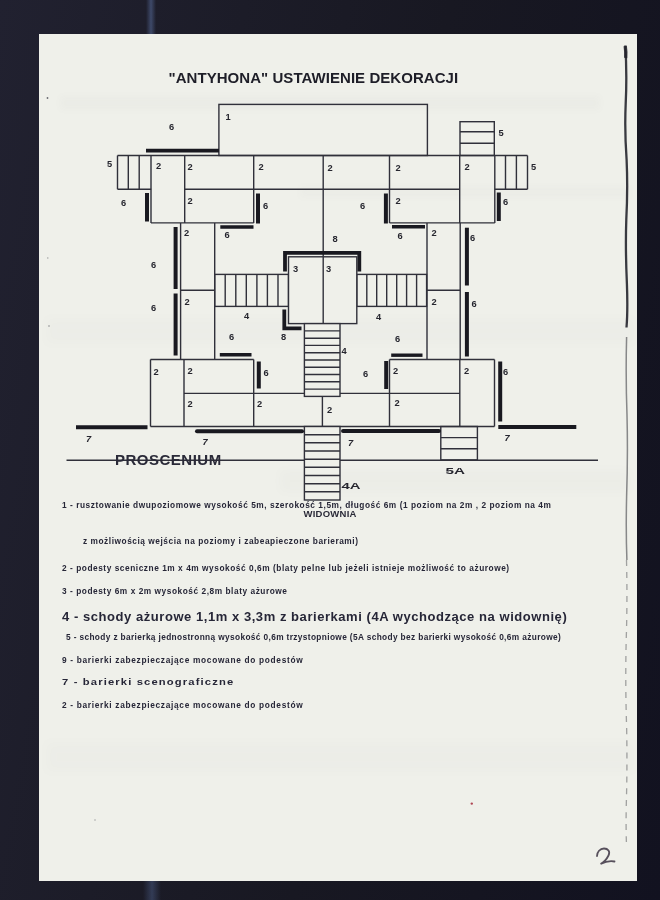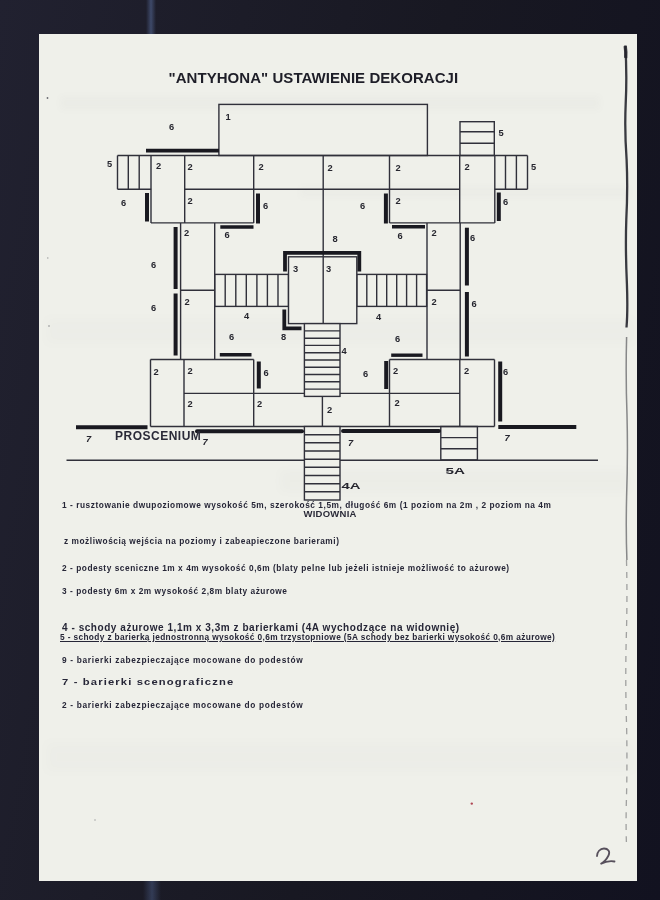--- a/index.html
+++ b/index.html
@@ -212,25 +212,25 @@
 
 <g fill="#4a4a52">
   <circle cx="47.5" cy="98" r="0.9" opacity="0.8"></circle>
   <circle cx="49" cy="326" r="0.8" opacity="0.6"></circle>
   <circle cx="47.8" cy="258" r="0.7" opacity="0.5"></circle>
   <circle cx="95" cy="820" r="0.8" opacity="0.45"></circle>
   <circle cx="471.8" cy="803.6" r="1.2" fill="#a83444" opacity="0.9"></circle>
 </g>
 </svg>
 
-<div class="t" style="left:115px;top:429px;font-size:12px;letter-spacing:0.5px;color:#2a2a38;">PROSCENIUM</div>
+<div class="t" style="left:115px;top:451px;font-size:15px;letter-spacing:0.5px;color:#2a2a38;">PROSCENIUM</div>
 
 <div class="t" style="left:264.5px;top:508.3px;font-size:9.5px;letter-spacing:0.25px;color:#2a2a38;margin-left:39px;">WIDOWNIA</div>
 
 <div class="t" style="left:62px;top:500px;font-size:8.3px;letter-spacing:0.55px;color:#262637;">1 - rusztowanie dwupoziomowe wysokość 5m, szerokość 1,5m, długość 6m (1 poziom na 2m , 2 poziom na 4m</div>
-<div class="t" style="left:64px;top:536px;font-size:8.3px;letter-spacing:0.55px;color:#262637;">z możliwością wejścia na poziomy i zabeapieczone barierami)</div>
+<div class="t" style="left:83px;top:536px;font-size:8.3px;letter-spacing:0.55px;color:#262637;">z możliwością wejścia na poziomy i zabeapieczone barierami)</div>
 <div class="t" style="left:62px;top:563px;font-size:8.3px;letter-spacing:0.55px;color:#262637;">2 - podesty sceniczne 1m x 4m wysokość 0,6m (blaty pelne lub jeżeli istnieje możliwość to ażurowe)</div>
 <div class="t" style="left:62px;top:586px;font-size:8.3px;letter-spacing:0.55px;color:#262637;">3 - podesty 6m x 2m wysokość 2,8m blaty ażurowe</div>
-<div class="t" style="left:62px;top:608.5px;font-size:10px;letter-spacing:0.55px;color:#262637;margin-top:13px;">4 - schody ażurowe 1,1m x 3,3m z barierkami (4A wychodzące na widownię)</div>
-<div class="t" style="left:60px;top:631.5px;font-size:8.3px;letter-spacing:0.37px;color:#262637;text-decoration:underline;">5 - schody z barierką jednostronną wysokość 0,6m trzystopniowe (5A schody bez barierki wysokość 0,6m ażurowe)</div>
+<div class="t" style="left:62px;top:608.5px;font-size:13px;letter-spacing:0.55px;color:#262637;">4 - schody ażurowe 1,1m x 3,3m z barierkami (4A wychodzące na widownię)</div>
+<div class="t" style="left:66px;top:631.5px;font-size:8.3px;letter-spacing:0.37px;color:#262637;">5 - schody z barierką jednostronną wysokość 0,6m trzystopniowe (5A schody bez barierki wysokość 0,6m ażurowe)</div>
 <div class="t" style="left:62px;top:654.5px;font-size:8.3px;letter-spacing:0.7px;color:#262637;">9 - barierki zabezpieczające mocowane do podestów</div>
 <div class="t" style="left:62px;top:676.5px;font-size:8.3px;letter-spacing:0.85px;color:#262637;transform:scaleX(1.35);transform-origin:left top;">7 - barierki scenograficzne</div>
 <div class="t" style="left:62px;top:700px;font-size:8.3px;letter-spacing:0.7px;color:#262637;">2 - barierki zabezpieczające mocowane do podestów</div>
 
 </body></html>

